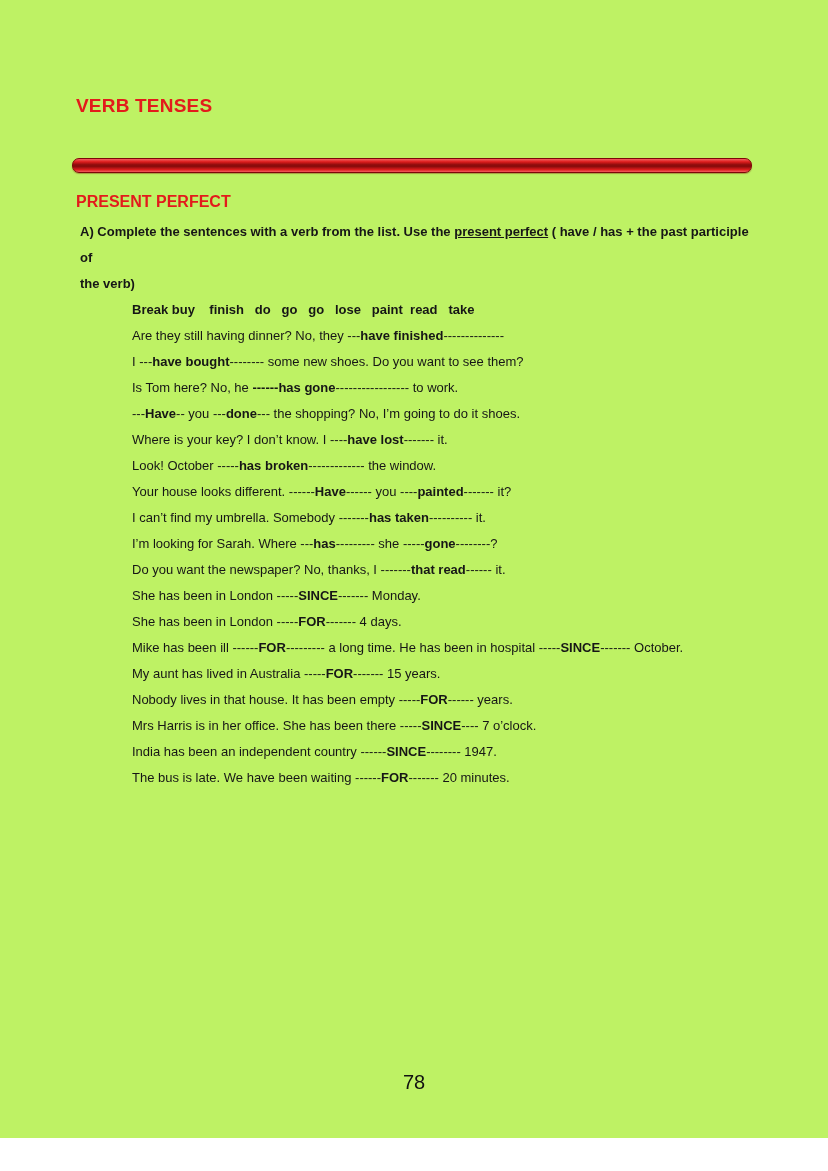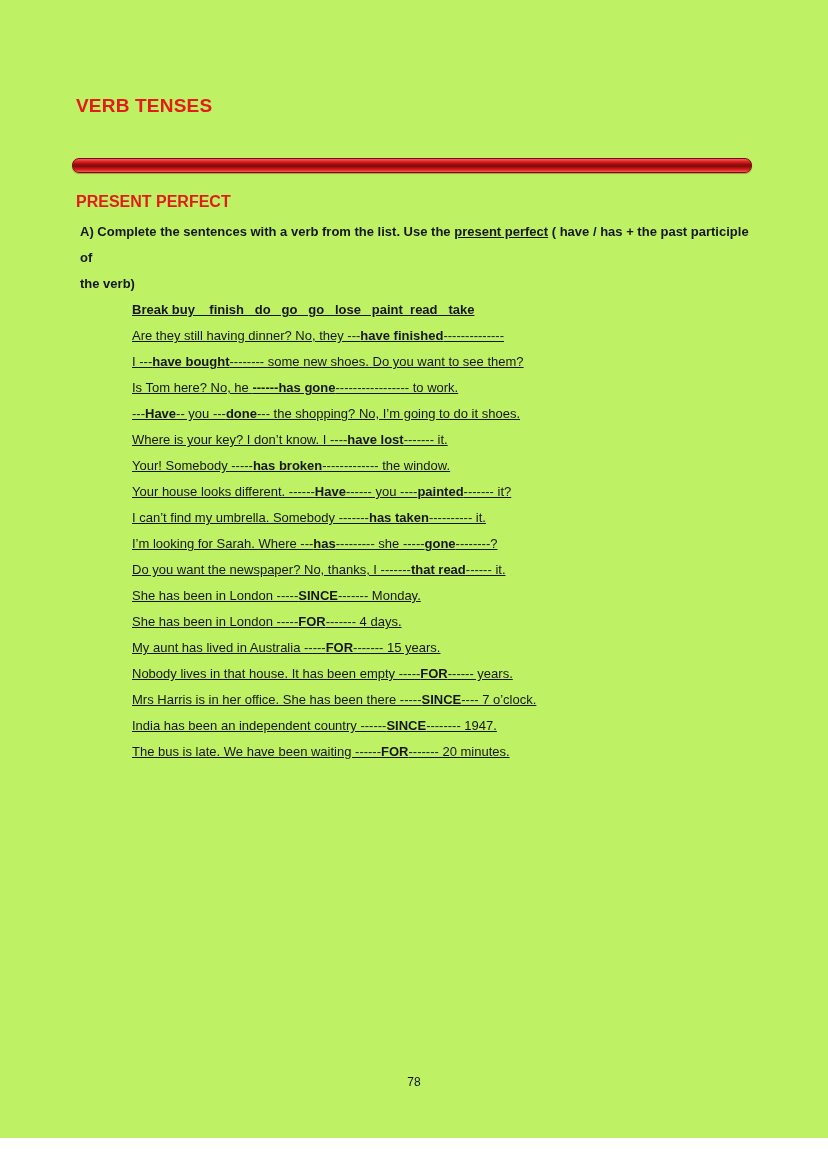--- a/index.html
+++ b/index.html
@@ -51,35 +51,35 @@
     top: 219px;
     width: 682px;
     font-size: 13px;
     line-height: 26px;
   }
   .instruction {
     margin: 0;
     font-weight: bold;
     white-space: pre-wrap;
   }
-  .indent { padding-left: 52px; text-decoration: underline; }
+  .indent { padding-left: 52px; }
   .word-bank {
     font-weight: bold;
     white-space: pre;
   }
   .line { white-space: pre-wrap; }
   .b { font-weight: bold; }
   .u { text-decoration: underline; }
   .footer {
     position: absolute;
     left: 0;
     right: 0;
     top: 1070px;
     text-align: center;
-    font-size: 12px;
+    font-size: 20px;
     line-height: 24px;
     color: #111111;
   }
 </style>
 </head>
 <body>
 
 <div class="page">
 
   <h1 class="doc-title">VERB TENSES</h1>
@@ -94,31 +94,32 @@
 the verb)</span></p>
 
     <div class="indent word-bank">Break buy    finish   do   go   go   lose   paint  read   take</div>
 
     <div class="indent">
         <div class="line"><span>Are they still having dinner? No, they ---</span><span class="b">have finished</span><span>--------------</span></div>
         <div class="line"><span>I ---</span><span class="b">have bought</span><span>-------- some new shoes. Do you want to see them?</span></div>
         <div class="line"><span>Is Tom here? No, he </span><span class="b">------has gone</span><span>----------------- to work.</span></div>
         <div class="line"><span>---</span><span class="b">Have</span><span>-- you ---</span><span class="b">done</span><span>--- the shopping? No, I’m going to do it shoes.</span></div>
         <div class="line"><span>Where is your key? I don’t know. I ----</span><span class="b">have lost</span><span>------- it.</span></div>
-        <div class="line"><span>Your! Somebody -----</span><span class="b">has broken</span><span>------------- the window.</span></div>
+        <div class="line"><span>Look! October -----</span><span class="b">has broken</span><span>------------- the window.</span></div>
         <div class="line"><span>Your house looks different. ------</span><span class="b">Have</span><span>------ you ----</span><span class="b">painted</span><span>------- it?</span></div>
         <div class="line"><span>I can’t find my umbrella. Somebody -------</span><span class="b">has taken</span><span>---------- it.</span></div>
         <div class="line"><span>I’m looking for Sarah. Where ---</span><span class="b">has</span><span>--------- she -----</span><span class="b">gone</span><span>--------?</span></div>
         <div class="line"><span>Do you want the newspaper? No, thanks, I -------</span><span class="b">that read</span><span>------ it.</span></div>
       </div>
 
 
     <div class="indent">
         <div class="line"><span>She has been in London -----</span><span class="b">SINCE</span><span>------- Monday.</span></div>
         <div class="line"><span>She has been in London -----</span><span class="b">FOR</span><span>------- 4 days.</span></div>
+        <div class="line"><span>Mike has been ill ------</span><span class="b">FOR</span><span>--------- a long time. He has been in hospital -----</span><span class="b">SINCE</span><span>------- October.</span></div>
         <div class="line"><span>My aunt has lived in Australia -----</span><span class="b">FOR</span><span>------- 15 years.</span></div>
         <div class="line"><span>Nobody lives in that house. It has been empty -----</span><span class="b">FOR</span><span>------ years.</span></div>
         <div class="line"><span>Mrs Harris is in her office. She has been there -----</span><span class="b">SINCE</span><span>---- 7 o’clock.</span></div>
         <div class="line"><span>India has been an independent country ------</span><span class="b">SINCE</span><span>-------- 1947.</span></div>
         <div class="line"><span>The bus is late. We have been waiting ------</span><span class="b">FOR</span><span>------- 20 minutes.</span></div>
       </div>
 
   </div>
 
   <div class="footer">78</div>

